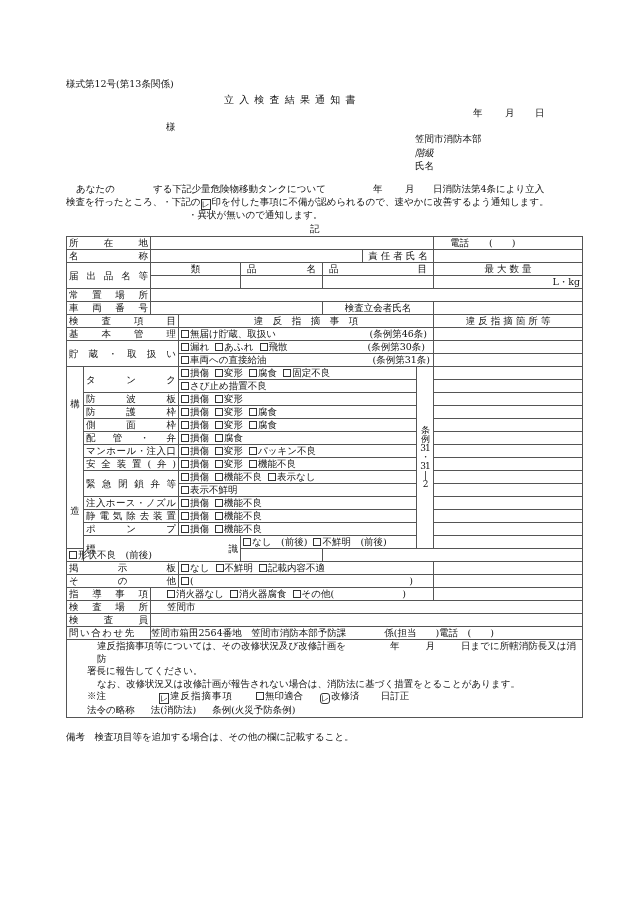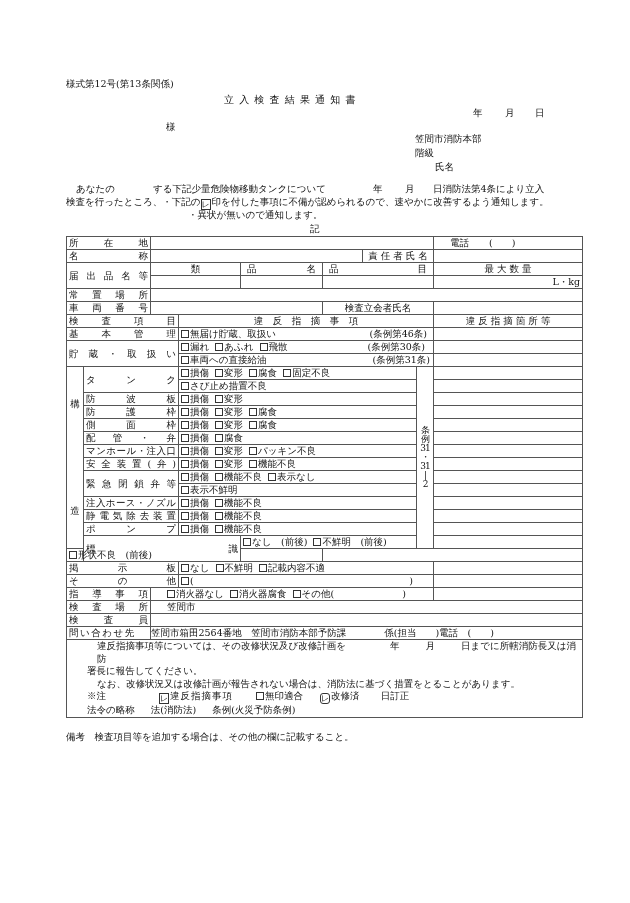--- a/index.html
+++ b/index.html
@@ -25,22 +25,22 @@
 </head>
 <body>
 
 <div class="abs" style="left:66px;top:78px;">様式第12号(第13条関係)</div>
 <div class="abs" style="left:224px;top:94px;font-size:10px;letter-spacing:1px;">立 入 検 査 結 果 通 知 書</div>
 <div class="abs" style="left:473px;top:107px;">年</div>
 <div class="abs" style="left:505px;top:107px;">月</div>
 <div class="abs" style="left:535px;top:107px;">日</div>
 <div class="abs" style="left:166px;top:121px;">様</div>
 <div class="abs" style="left:415px;top:133px;">笠間市消防本部</div>
-<div class="abs" style="left:415px;top:147px;">階級</div>
-<div class="abs" style="left:435px;top:161px;">氏名</div>
+<div class="abs" style="left:415px;top:147px;font-style:italic;">階級</div>
+<div class="abs" style="left:415px;top:161px;font-family:Liberation Mono, monospace;">氏名</div>
 
 <div class="abs" style="left:76px;top:183px;">あなたの</div>
 <div class="abs" style="left:153px;top:183px;">する下記少量危険物移動タンクについて</div>
 <div class="abs" style="left:373px;top:183px;">年</div>
 <div class="abs" style="left:405px;top:183px;">月</div>
 <div class="abs" style="left:433px;top:183px;">日消防法第4条により立入</div>
 <div class="abs" style="left:66px;top:196px;">
   <span>検査を行ったところ、・下記の</span><span class="chk">レ</span><span>印を付した事項に不備が認められるので、速やかに改善するよう通知します。</span>
 </div>
 <div class="abs" style="left:188px;top:209px;">・異状が無いので通知します。</div>

